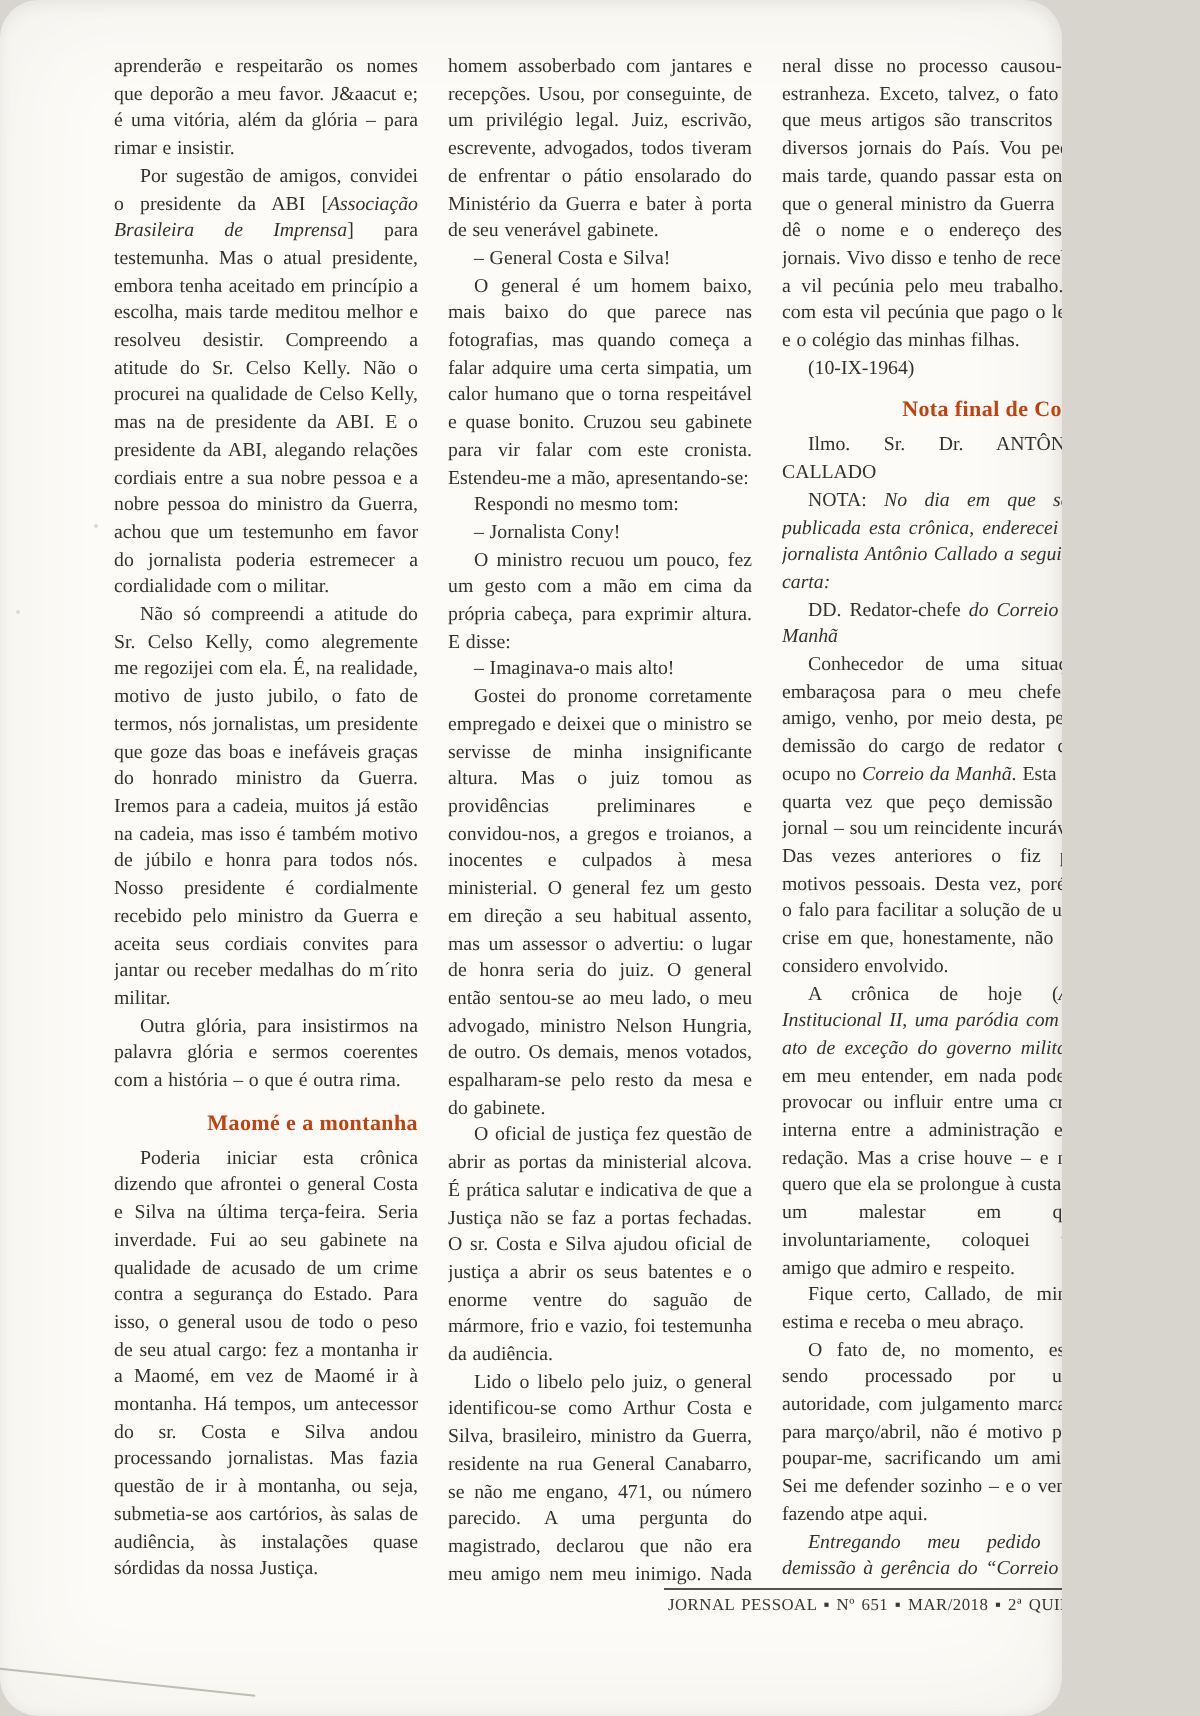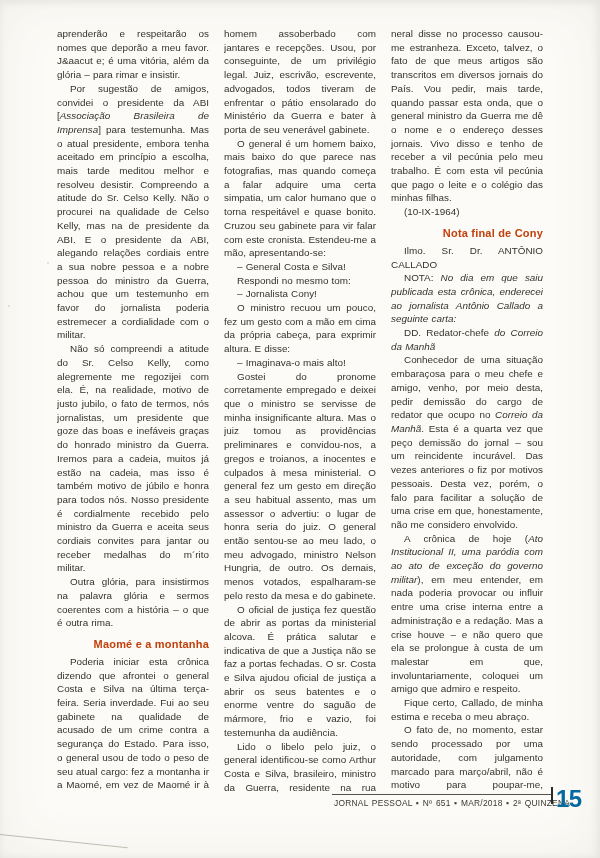--- a/index.html
+++ b/index.html
@@ -1,21 +1,22 @@
 <!DOCTYPE html>
 <html><head>
 <meta charset="utf-8">
 <style>
   html,body{margin:0;padding:0;background:#d8d5cf;}
   .page{
-    position:relative;width:600px;height:858px;overflow:hidden;
+    position:relative;width:531px;height:858px;overflow:hidden;
     background:#fcfbf7;
     box-shadow:inset 0 0 55px rgba(90,84,70,.07), inset -3px 0 8px rgba(90,84,70,.06), inset 0 3px 8px rgba(90,84,70,.05);
-    font-family:Liberation Sans, sans-serif;
+    font-family:Liberation Serif, serif;
     color:#35322b;
+    border-radius:19px;
   }
   .columns{
     position:absolute;left:57px;top:27px;width:486px;height:766px;
     display:flex;gap:15px;overflow:hidden;
   }
   .column{width:152px;overflow:hidden;}
   .para{
     margin:0;font-size:9.9px;line-height:13.7px;
     text-align:justify;text-justify:inter-word;
     word-spacing:.4px;
@@ -53,22 +54,22 @@
     <div class="column">
         <p class="para"><span>aprenderão e respeitarão os nomes que deporão a meu favor. J&amp;aacut e; é uma vitória, além da glória – para rimar e insistir.</span></p>
         <p class="para indent"><span>Por sugestão de amigos, convidei o presidente da ABI [</span><i>Associação Brasileira de Imprensa</i><span>] para testemunha. Mas o atual presidente, embora tenha aceitado em princípio a escolha, mais tarde meditou melhor e resolveu desistir. Compreendo a atitude do Sr. Celso Kelly. Não o procurei na qualidade de Celso Kelly, mas na de presidente da ABI. E o presidente da ABI, alegando relações cordiais entre a sua nobre pessoa e a nobre pessoa do ministro da Guerra, achou que um testemunho em favor do jornalista poderia estremecer a cordialidade com o militar.</span></p>
         <p class="para indent"><span>Não só compreendi a atitude do Sr. Celso Kelly, como alegremente me regozijei com ela. É, na realidade, motivo de justo jubilo, o fato de termos, nós jornalistas, um presidente que goze das boas e inefáveis graças do honrado ministro da Guerra. Iremos para a cadeia, muitos já estão na cadeia, mas isso é também motivo de júbilo e honra para todos nós. Nosso presidente é cordialmente recebido pelo ministro da Guerra e aceita seus cordiais convites para jantar ou receber medalhas do m´rito militar.</span></p>
         <p class="para indent"><span>Outra glória, para insistirmos na palavra glória e sermos coerentes com a história – o que é outra rima.</span></p>
         <h2 class="col-heading"><span>Maomé e a montanha</span></h2>
         <p class="para indent"><span>Poderia iniciar esta crônica dizendo que afrontei o general Costa e Silva na última terça-feira. Seria inverdade. Fui ao seu gabinete na qualidade de acusado de um crime contra a segurança do Estado. Para isso, o general usou de todo o peso de seu atual cargo: fez a montanha ir a Maomé, em vez de Maomé ir à montanha. Há tempos, um antecessor do sr. Costa e Silva andou processando jornalistas. Mas fazia questão de ir à montanha, ou seja, submetia-se aos cartórios, às salas de audiência, às instalações quase sórdidas da nossa Justiça.</span></p>
       </div>
     <div class="column">
         <p class="para"><span>homem assoberbado com jantares e recepções. Usou, por conseguinte, de um privilégio legal. Juiz, escrivão, escrevente, advogados, todos tiveram de enfrentar o pátio ensolarado do Ministério da Guerra e bater à porta de seu venerável gabinete.</span></p>
+        <p class="para indent"><span>– General Costa e Silva!</span></p>
         <p class="para indent"><span>O general é um homem baixo, mais baixo do que parece nas fotografias, mas quando começa a falar adquire uma certa simpatia, um calor humano que o torna respeitável e quase bonito. Cruzou seu gabinete para vir falar com este cronista. Estendeu-me a mão, apresentando-se:</span></p>
-        <p class="para indent"><span>– General Costa e Silva!</span></p>
         <p class="para indent"><span>Respondi no mesmo tom:</span></p>
         <p class="para indent"><span>– Jornalista Cony!</span></p>
         <p class="para indent"><span>O ministro recuou um pouco, fez um gesto com a mão em cima da própria cabeça, para exprimir altura. E disse:</span></p>
         <p class="para indent"><span>– Imaginava-o mais alto!</span></p>
         <p class="para indent"><span>Gostei do pronome corretamente empregado e deixei que o ministro se servisse de minha insignificante altura. Mas o juiz tomou as providências preliminares e convidou-nos, a gregos e troianos, a inocentes e culpados à mesa ministerial. O general fez um gesto em direção a seu habitual assento, mas um assessor o advertiu: o lugar de honra seria do juiz. O general então sentou-se ao meu lado, o meu advogado, ministro Nelson Hungria, de outro. Os demais, menos votados, espalharam-se pelo resto da mesa e do gabinete.</span></p>
         <p class="para indent"><span>O oficial de justiça fez questão de abrir as portas da ministerial alcova. É prática salutar e indicativa de que a Justiça não se faz a portas fechadas. O sr. Costa e Silva ajudou oficial de justiça a abrir os seus batentes e o enorme ventre do saguão de mármore, frio e vazio, foi testemunha da audiência.</span></p>
         <p class="para indent"><span>Lido o libelo pelo juiz, o general identificou-se como Arthur Costa e Silva, brasileiro, ministro da Guerra, residente na rua General Canabarro, se não me engano, 471, ou número parecido. A uma pergunta do magistrado, declarou que não era meu amigo nem meu inimigo. Nada me foi perguntado, mas a recíproca seria verdadeira.</span></p>
       </div>
     <div class="column">
         <p class="para"><span>neral disse no processo causou-me estranheza. Exceto, talvez, o fato de que meus artigos são transcritos em diversos jornais do País. Vou pedir, mais tarde, quando passar esta onda, que o general ministro da Guerra me dê o nome e o endereço desses jornais. Vivo disso e tenho de receber a vil pecúnia pelo meu trabalho. É com esta vil pecúnia que pago o leite e o colégio das minhas filhas.</span></p>

